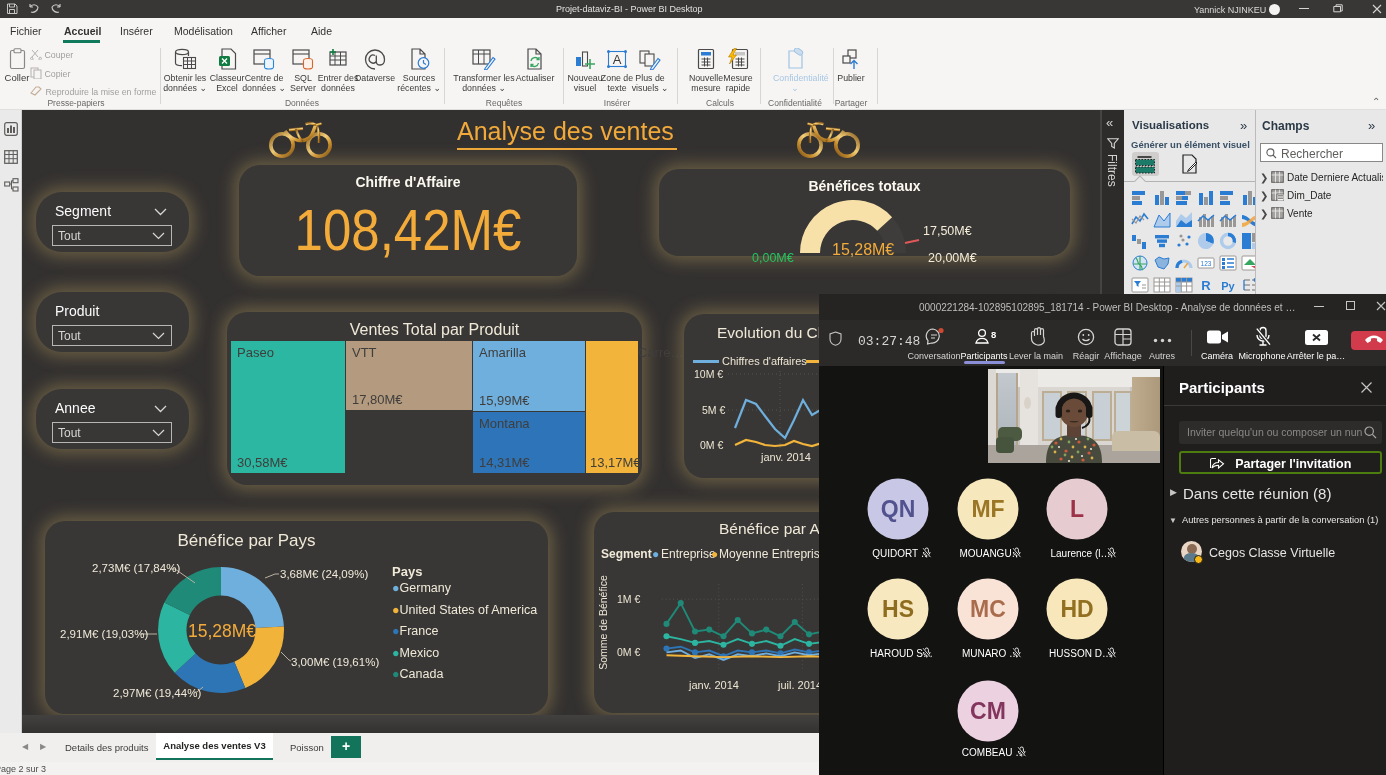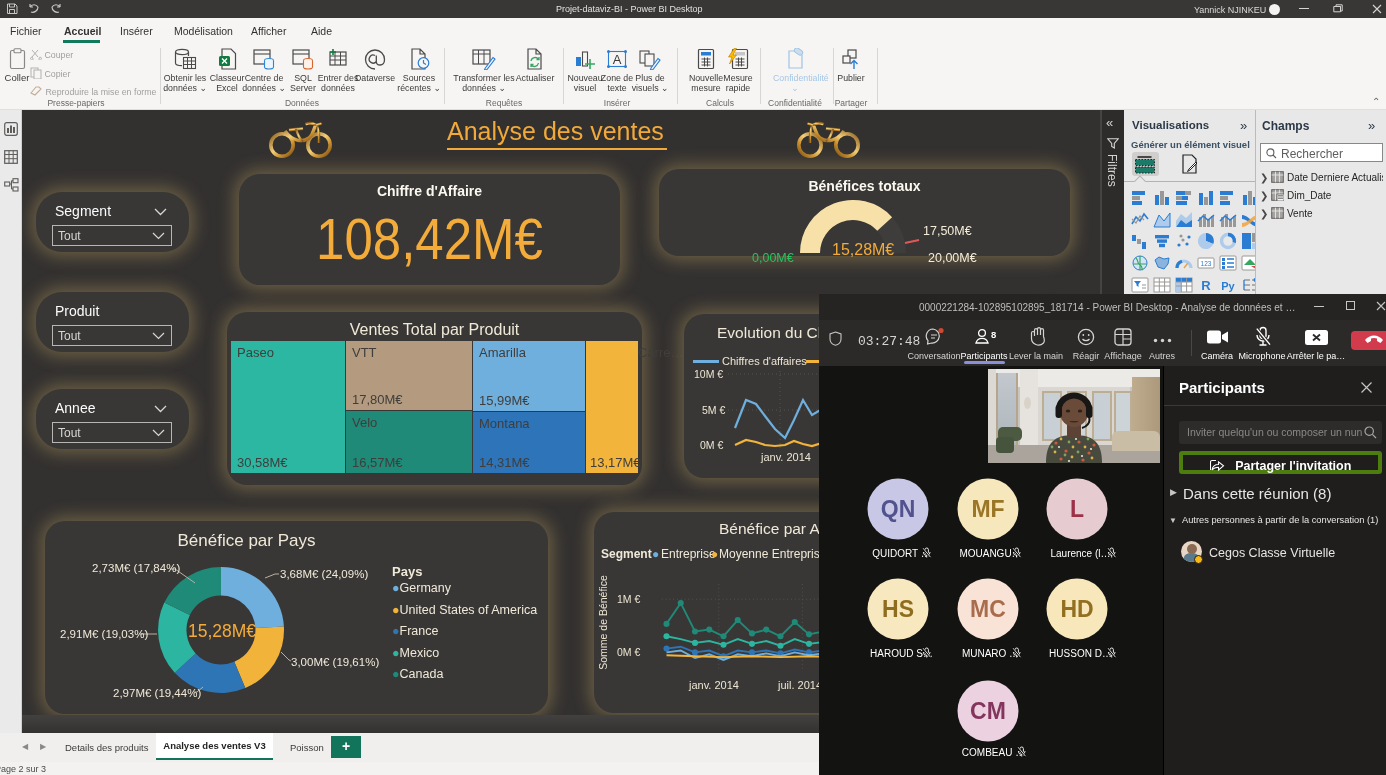--- a/index.html
+++ b/index.html
@@ -273,21 +273,21 @@
         <circle cx="14" cy="27" r="11.2" stroke-width="3.6"></circle>
         <circle cx="51" cy="27" r="11.2" stroke-width="3.6"></circle>
         <path d="M17 13 C24 23 34 25 41 20 C46 16 45 11 48 7" stroke-width="3.4"></path>
         <path d="M21 12 L35 10.5" stroke-width="3.2"></path>
         <path d="M28 11 C29.5 16.5 31.5 20.5 35 23.5" stroke-width="2.3"></path>
         <path d="M48 7 C44.5 4.8 40.5 4.8 37.5 6.2" stroke-width="2.6"></path>
         <path d="M48 7 L53.5 5.5" stroke-width="2.8"></path>
         <path d="M49 8.5 C51 13.5 51.3 20 51 25" stroke-width="2.3"></path>
       </g>
     </svg>
-    <div class="abs" style="left:425px;top:7px;width:220px;text-align:center;font-size:25px;color:#f1a93a;border-bottom:2px solid #f1a93a;padding-bottom:2px;white-space:nowrap;">Analyse des ventes&nbsp;</div>
+    <div class="abs" style="left:435px;top:7px;width:220px;text-align:center;font-size:25px;color:#f1a93a;border-bottom:2px solid #f1a93a;padding-bottom:2px;white-space:nowrap;">Analyse des ventes&nbsp;</div>
 
     <div class="card" style="left:14px;top:82px;width:153px;height:60px;border-radius:26px;">
       <span class="abs" style="left:19px;top:11px;font-size:14px;color:#fcfcfc;">Segment</span>
       <svg class="abs" style="left:118px;top:16px;" width="13" height="8" viewBox="0 0 13 8">
           <path d="M1 1 L6.5 6.5 L12 1" fill="none" stroke="#d8d6d4" stroke-width="1.3"></path>
         </svg>
       <div class="abs" style="left:16px;top:33px;width:120px;height:21px;border:1px solid #b8b6b4;">
         <span class="abs" style="left:5px;top:3px;font-size:12px;color:#d8d6d4;">Tout</span>
         <svg class="abs" style="right:6px;top:6px;" width="13" height="8" viewBox="0 0 13 8">
             <path d="M1 1 L6.5 6.5 L12 1" fill="none" stroke="#d8d6d4" stroke-width="1.2"></path>
@@ -309,21 +309,21 @@
           <path d="M1 1 L6.5 6.5 L12 1" fill="none" stroke="#d8d6d4" stroke-width="1.3"></path>
         </svg>
       <div class="abs" style="left:16px;top:33px;width:120px;height:21px;border:1px solid #b8b6b4;">
         <span class="abs" style="left:5px;top:3px;font-size:12px;color:#d8d6d4;">Tout</span>
         <svg class="abs" style="right:6px;top:6px;" width="13" height="8" viewBox="0 0 13 8">
             <path d="M1 1 L6.5 6.5 L12 1" fill="none" stroke="#d8d6d4" stroke-width="1.2"></path>
           </svg>
       </div>
     </div>
 
-    <div class="card" style="left:217px;top:64px;width:381px;height:111px;border-radius:21px;">
+    <div class="card" style="left:217px;top:55px;width:338px;height:111px;border-radius:21px;">
       <div class="ctitle" style="top:9px;font-size:14px;font-weight:bold;color:#fbf8ef;">Chiffre d'Affaire</div>
       <div class="ctitle" style="top:36px;font-size:51px;color:#f3ab3a;transform:scaleY(1.12);transform-origin:center;">108,42M€</div>
     </div>
 
     <div class="card" style="left:637px;top:59px;width:411px;height:87px;">
       <div class="ctitle" style="top:9px;font-size:14px;font-weight:bold;color:#fbf8ef;">Bénéfices totaux</div>
       <svg class="abs" style="left:0;top:0;" width="411" height="106" viewBox="0 0 411 106">
         <path d="M141.0 84.0 A53 53 0 0 1 247.0 84.0 L227.0 84.0 A33 33 0 0 0 161.0 84.0 Z" fill="#3e3d3b"></path>
         <path d="M141.0 84.0 A53 53 0 0 1 233.1 48.2 L218.3 61.7 A33 33 0 0 0 161.0 84.0 Z" fill="#f8e1a8"></path>
         <line x1="246" y1="74" x2="260" y2="71" stroke="#e05858" stroke-width="2.2"></line>
@@ -337,24 +337,20 @@
     <div class="card" style="left:205px;top:202px;width:415px;height:173px;">
       <div class="ctitle" style="top:9px;font-size:16px;color:#f0e9d8;">Ventes Total par Produit</div>
       <div class="abs" style="left:4px;top:29px;width:407px;height:132px;font-size:13px;color:#3f3e3c;">
         <div class="abs" style="left:0;top:0;width:114px;height:132px;background:#2cb7a2;">
             <span class="abs" style="left:6px;top:4px;">Paseo</span>
             <span class="abs" style="left:6px;bottom:3px;">30,58M€</span>
           </div>
         <div class="abs" style="left:115px;top:0;width:126px;height:69px;background:#b49b7f;">
             <span class="abs" style="left:6px;top:4px;">VTT</span>
             <span class="abs" style="left:6px;bottom:3px;">17,80M€</span>
-          </div>
-        <div class="abs" style="left:115px;top:70px;width:126px;height:62px;background:#1f8a77;">
-            <span class="abs" style="left:6px;top:4px;">Velo</span>
-            <span class="abs" style="left:6px;bottom:3px;">16,57M€</span>
           </div>
         <div class="abs" style="left:242px;top:0;width:112px;height:70px;background:#6fafdd;">
             <span class="abs" style="left:6px;top:4px;">Amarilla</span>
             <span class="abs" style="left:6px;bottom:3px;">15,99M€</span>
           </div>
         <div class="abs" style="left:242px;top:71px;width:112px;height:61px;background:#2d74b8;">
             <span class="abs" style="left:6px;top:4px;">Montana</span>
             <span class="abs" style="left:6px;bottom:3px;">14,31M€</span>
           </div>
         <div class="abs" style="left:355px;top:0;width:52px;height:132px;background:#f2b43b;">
@@ -939,21 +935,21 @@
           <path d="M1.5 1.5 L11.5 11.5 M11.5 1.5 L1.5 11.5" stroke="#c8c6c4" stroke-width="1.2"></path>
         </svg>
       <div class="abs" style="left:0;top:39px;width:233px;height:1px;background:#3b3a39;"></div>
       <div class="abs" style="left:15px;top:55px;width:203px;height:23px;background:#2d2c2b;border-radius:3px;">
         <span class="abs" style="left:8px;top:5px;font-size:10.5px;color:#8a8886;white-space:nowrap;">Inviter quelqu'un ou composer un nun</span>
         <svg class="abs" style="right:5px;top:5px;" width="13" height="13" viewBox="0 0 13 13">
             <circle cx="5.2" cy="5.2" r="4.2" fill="none" stroke="#a8a6a4" stroke-width="1.2"></circle>
             <line x1="8.4" y1="8.4" x2="12" y2="12" stroke="#a8a6a4" stroke-width="1.2"></line>
           </svg>
       </div>
-      <div class="abs" style="left:15px;top:85px;width:203px;height:23px;border:4px solid #4d7c0f;border-radius:3px;text-align:center;">
+      <div class="abs" style="left:15px;top:85px;width:203px;height:23px;border:2px solid #4d7c0f;border-radius:3px;text-align:center;">
         <svg style="vertical-align:-3px;margin-right:6px;" width="15" height="14" viewBox="0 0 15 14">
             <path d="M8.5 5.5 C4.5 5.5 2.5 8 2 11 C3.5 9 5.5 8.2 8.5 8.2 V11 L13.5 6.8 L8.5 2.8 Z" fill="none" stroke="#fff" stroke-width="1.1"></path>
             <path d="M6 1.5 H2 a1.5 1.5 0 0 0 -1.5 1.5 v8" fill="none" stroke="#fff" stroke-width="1.1"></path>
           </svg>
         <span style="font-size:12.5px;font-weight:bold;color:#fff;line-height:22px;">Partager l'invitation</span>
       </div>
       <span class="abs" style="left:6px;top:121px;font-size:9px;color:#c8c6c4;">▶</span>
       <span class="abs" style="left:19px;top:119px;font-size:15px;color:#e8e6e4;white-space:nowrap;">Dans cette réunion (8)</span>
       <span class="abs" style="left:5px;top:150px;font-size:8px;color:#c8c6c4;">▼</span>
       <span class="abs" style="left:18px;top:149px;font-size:9.3px;color:#e8e6e4;white-space:nowrap;">Autres personnes à partir de la conversation (1)</span>

